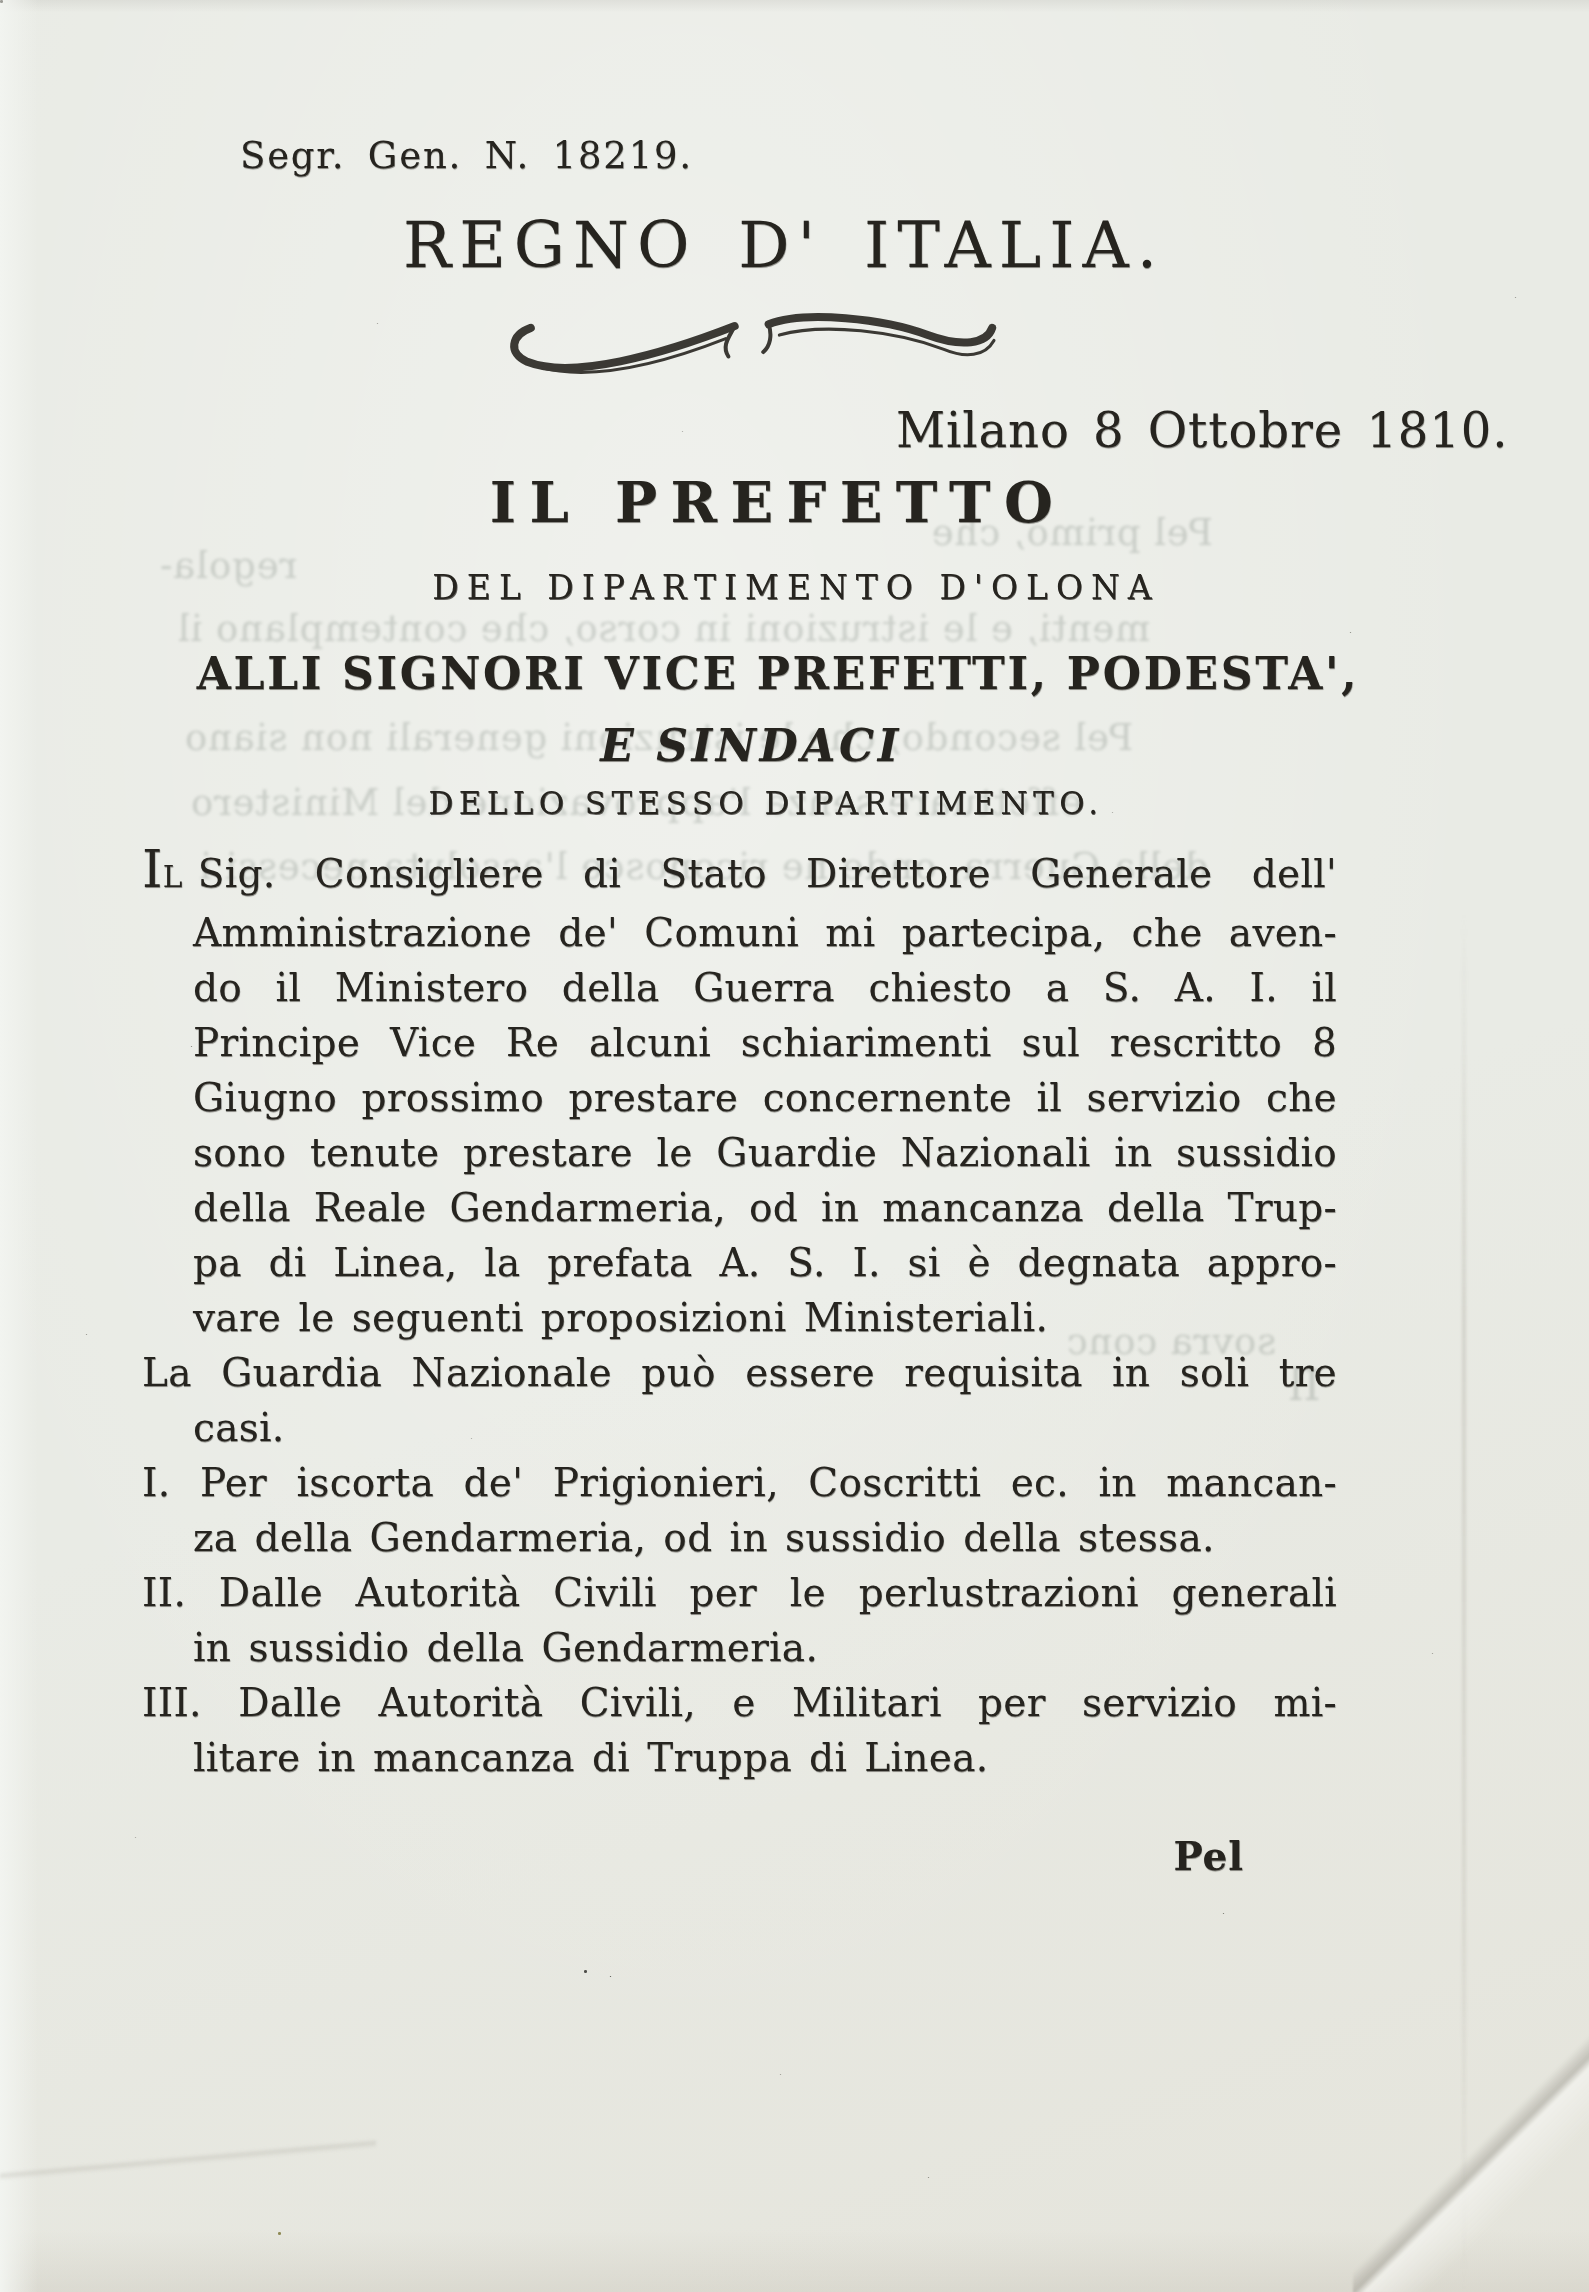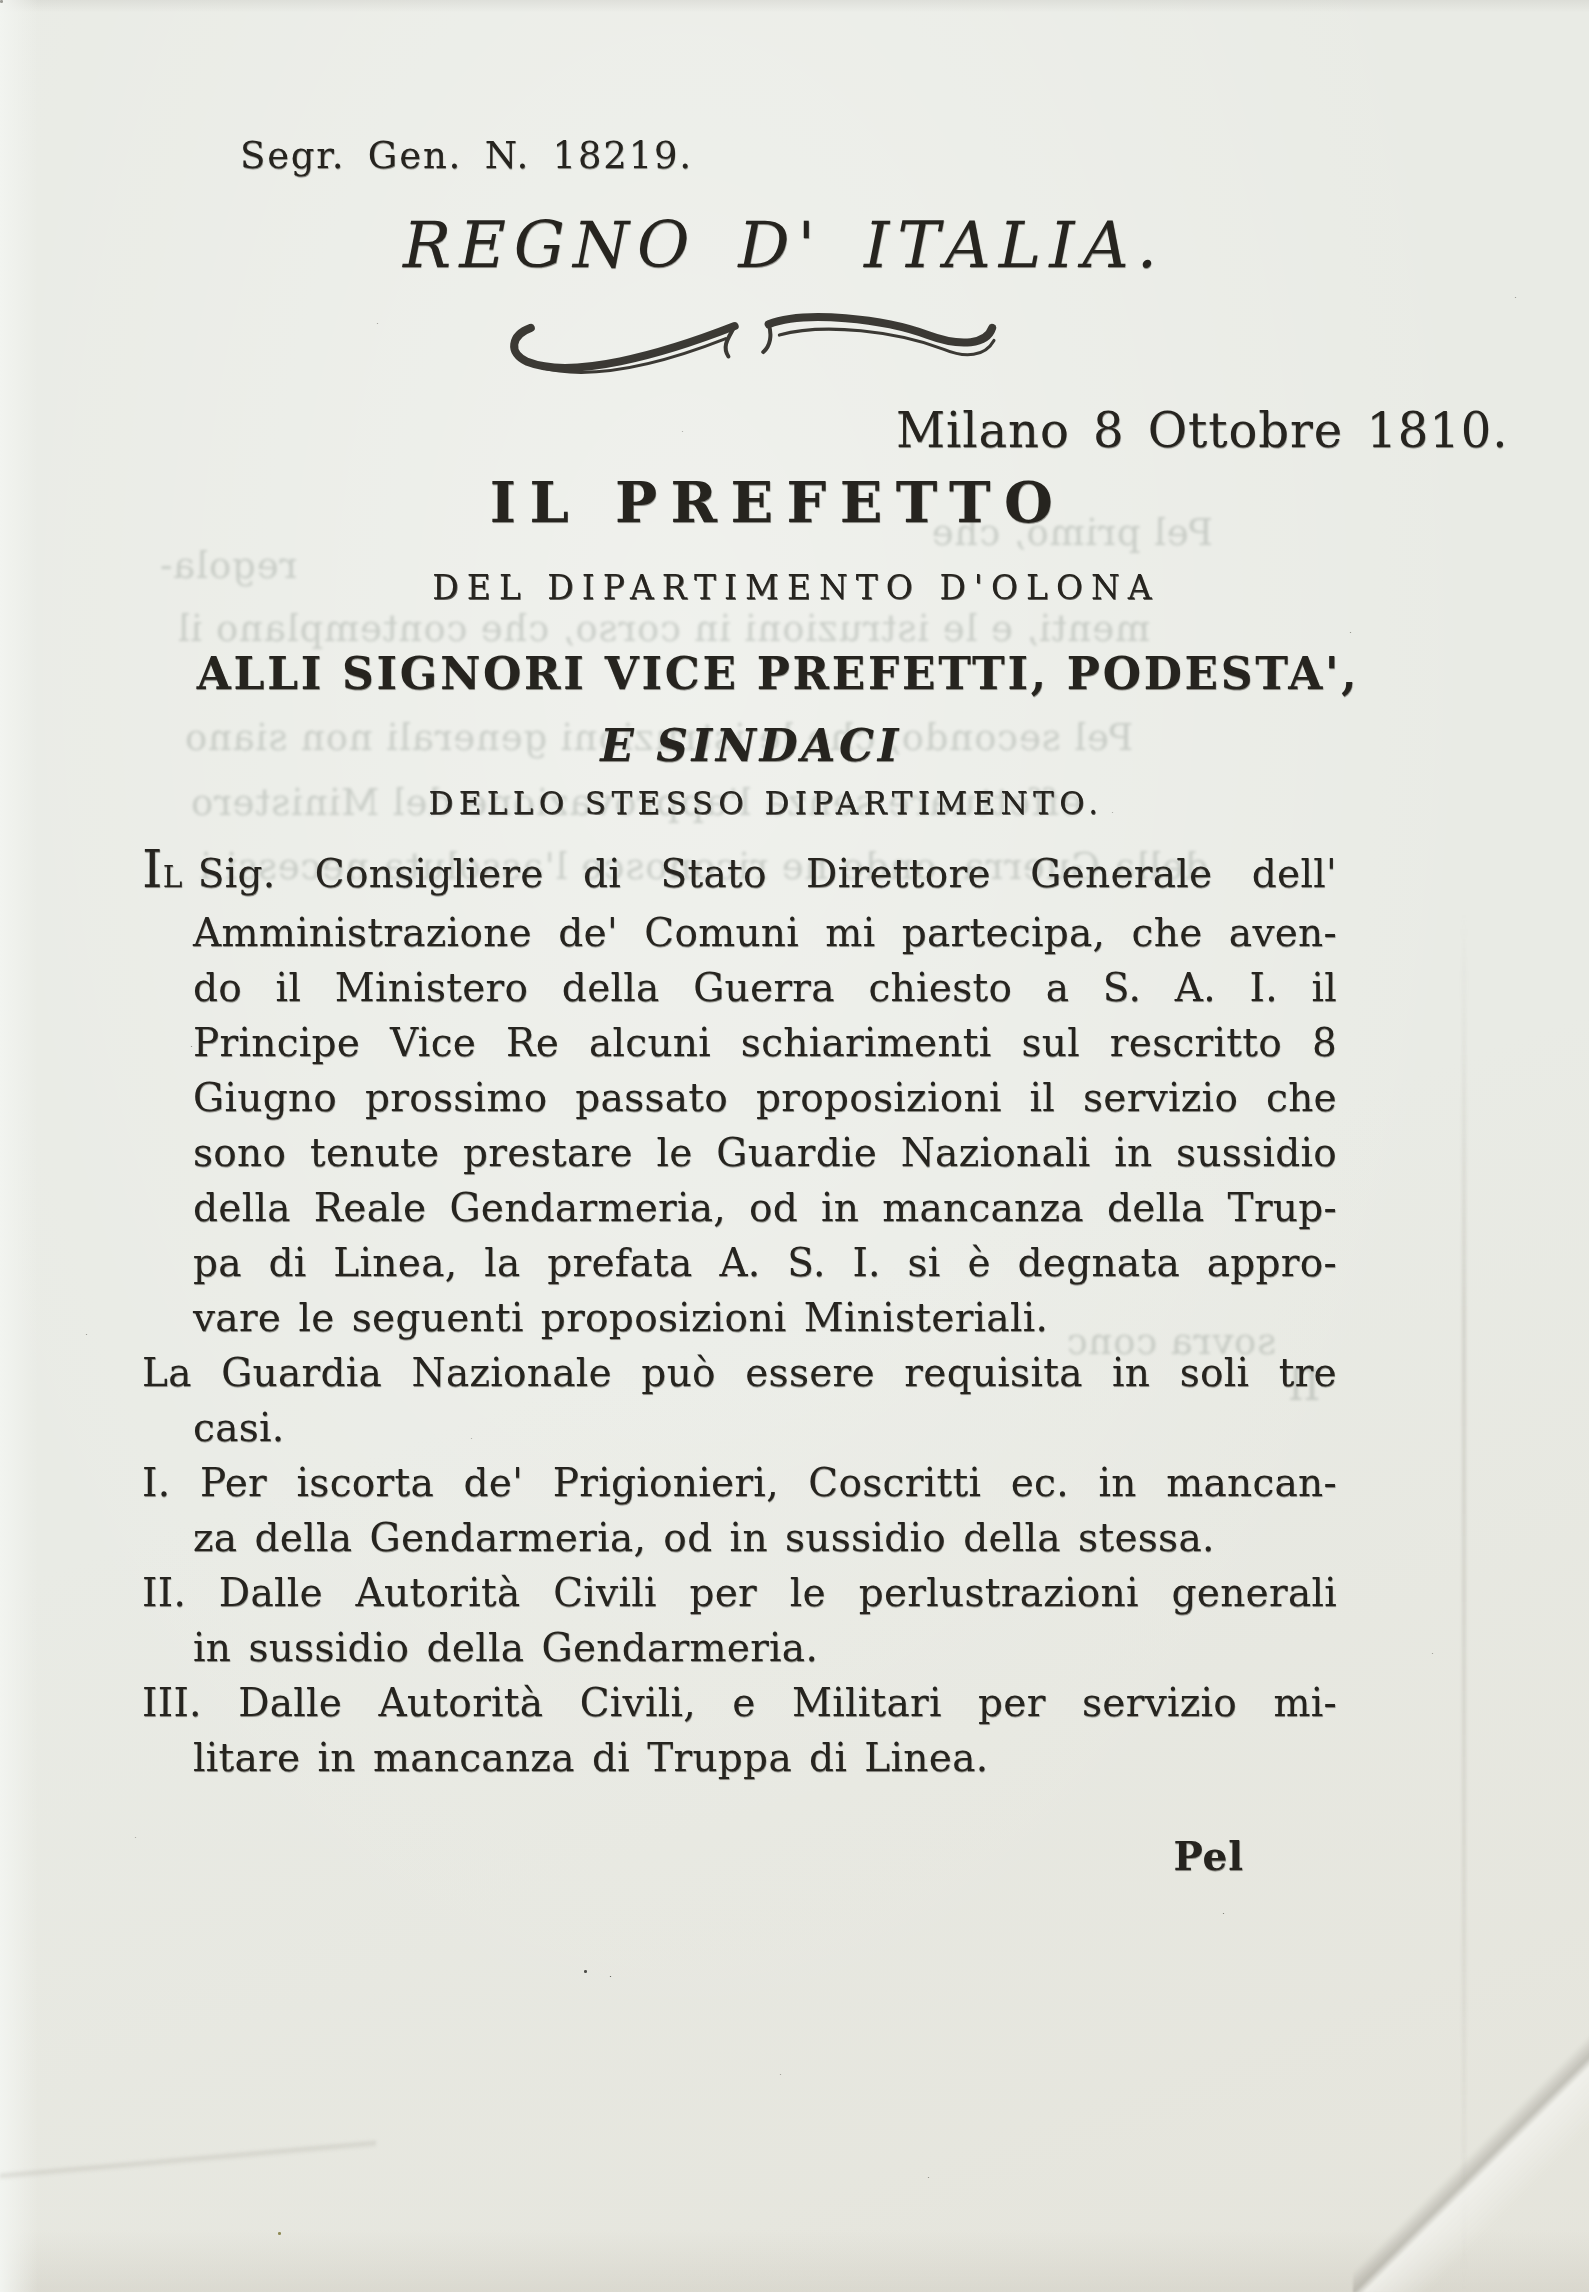--- a/index.html
+++ b/index.html
@@ -67,21 +67,21 @@
     filter:blur(1.4px);
     font-size:37px;
     letter-spacing:0.9px;
     z-index:1;
   }
   
   .content{position:absolute;inset:0;z-index:2;text-shadow:0.4px 0.5px 0.7px rgba(35,33,28,0.5);}
   .ref{position:absolute;left:240px;top:134px;font-size:37px;letter-spacing:1.8px;word-spacing:9px;}
   .title{
     position:absolute;top:208px;left:calc(50% - 27px);transform:translateX(-50%);
-    font-style:italic;font-size:64px;letter-spacing:8px;word-spacing:12.5px;white-space:nowrap;font-weight:400;
+    font-size:64px;letter-spacing:8px;word-spacing:12.5px;white-space:nowrap;font-weight:400;
   }
   .flourish{position:absolute;top:310px;left:50%;margin-left:-311px;}
   .dateline{position:absolute;left:896px;top:402px;font-size:48px;letter-spacing:0.9px;word-spacing:7.2px;}
   .hline{position:absolute;transform:translateX(-50%);white-space:nowrap;}
   .h-prefetto{top:469px;left:calc(50% - 33px);font-size:56px;font-weight:700;letter-spacing:13.4px;}
   .h-dip{top:568px;left:calc(50% - 15px);font-size:33px;letter-spacing:8px;text-shadow:0.6px 0.6px 0.5px rgba(35,33,28,0.7);}
   .h-alli{top:648px;left:calc(50% - 33px);font-size:44px;font-weight:700;letter-spacing:2.7px;}
   .h-sindaci{top:720px;left:calc(50% - 60px);font-size:44px;font-weight:700;letter-spacing:3.6px;font-style:italic;}
   .h-dello{top:785px;left:calc(50% - 45px);font-size:31px;letter-spacing:5.4px;text-shadow:0.6px 0.6px 0.5px rgba(35,33,28,0.7);}
   .body{
@@ -138,21 +138,21 @@
     <div class="hline h-dip">DEL DIPARTIMENTO D'OLONA</div>
     <div class="hline h-alli">ALLI SIGNORI VICE PREFETTI, PODESTA',</div>
     <div class="hline h-sindaci">E SINDACI</div>
     <div class="hline h-dello">DELLO STESSO DIPARTIMENTO.</div>
 
     <div class="body">
       <div class="ln"><span class="dc1">I</span><span class="dc2">L</span><span class="rest">Sig. Consigliere di Stato Direttore Generale dell'</span></div>
       <div class="ln ind">Amministrazione de' Comuni mi partecipa, che aven-</div>
       <div class="ln ind">do il Ministero della Guerra chiesto a S. A. I. il</div>
       <div class="ln ind">Principe Vice Re alcuni schiarimenti sul rescritto 8</div>
-      <div class="ln ind">Giugno prossimo passato proposizioni il servizio che</div>
+      <div class="ln ind">Giugno prossimo prestare concernente il servizio che</div>
       <div class="ln ind">sono tenute prestare le Guardie Nazionali in sussidio</div>
       <div class="ln ind">della Reale Gendarmeria, od in mancanza della Trup-</div>
       <div class="ln ind">pa di Linea, la prefata A. S. I. si è degnata appro-</div>
       <div class="ln ind left">vare le seguenti proposizioni Ministeriali.</div>
       <div class="ln">La Guardia Nazionale può essere requisita in soli tre</div>
       <div class="ln ind left">casi.</div>
       <div class="ln">I. Per iscorta de' Prigionieri, Coscritti ec. in mancan-</div>
       <div class="ln ind left">za della Gendarmeria, od in sussidio della stessa.</div>
       <div class="ln">II. Dalle Autorità Civili per le perlustrazioni generali</div>
       <div class="ln ind left">in sussidio della Gendarmeria.</div>

